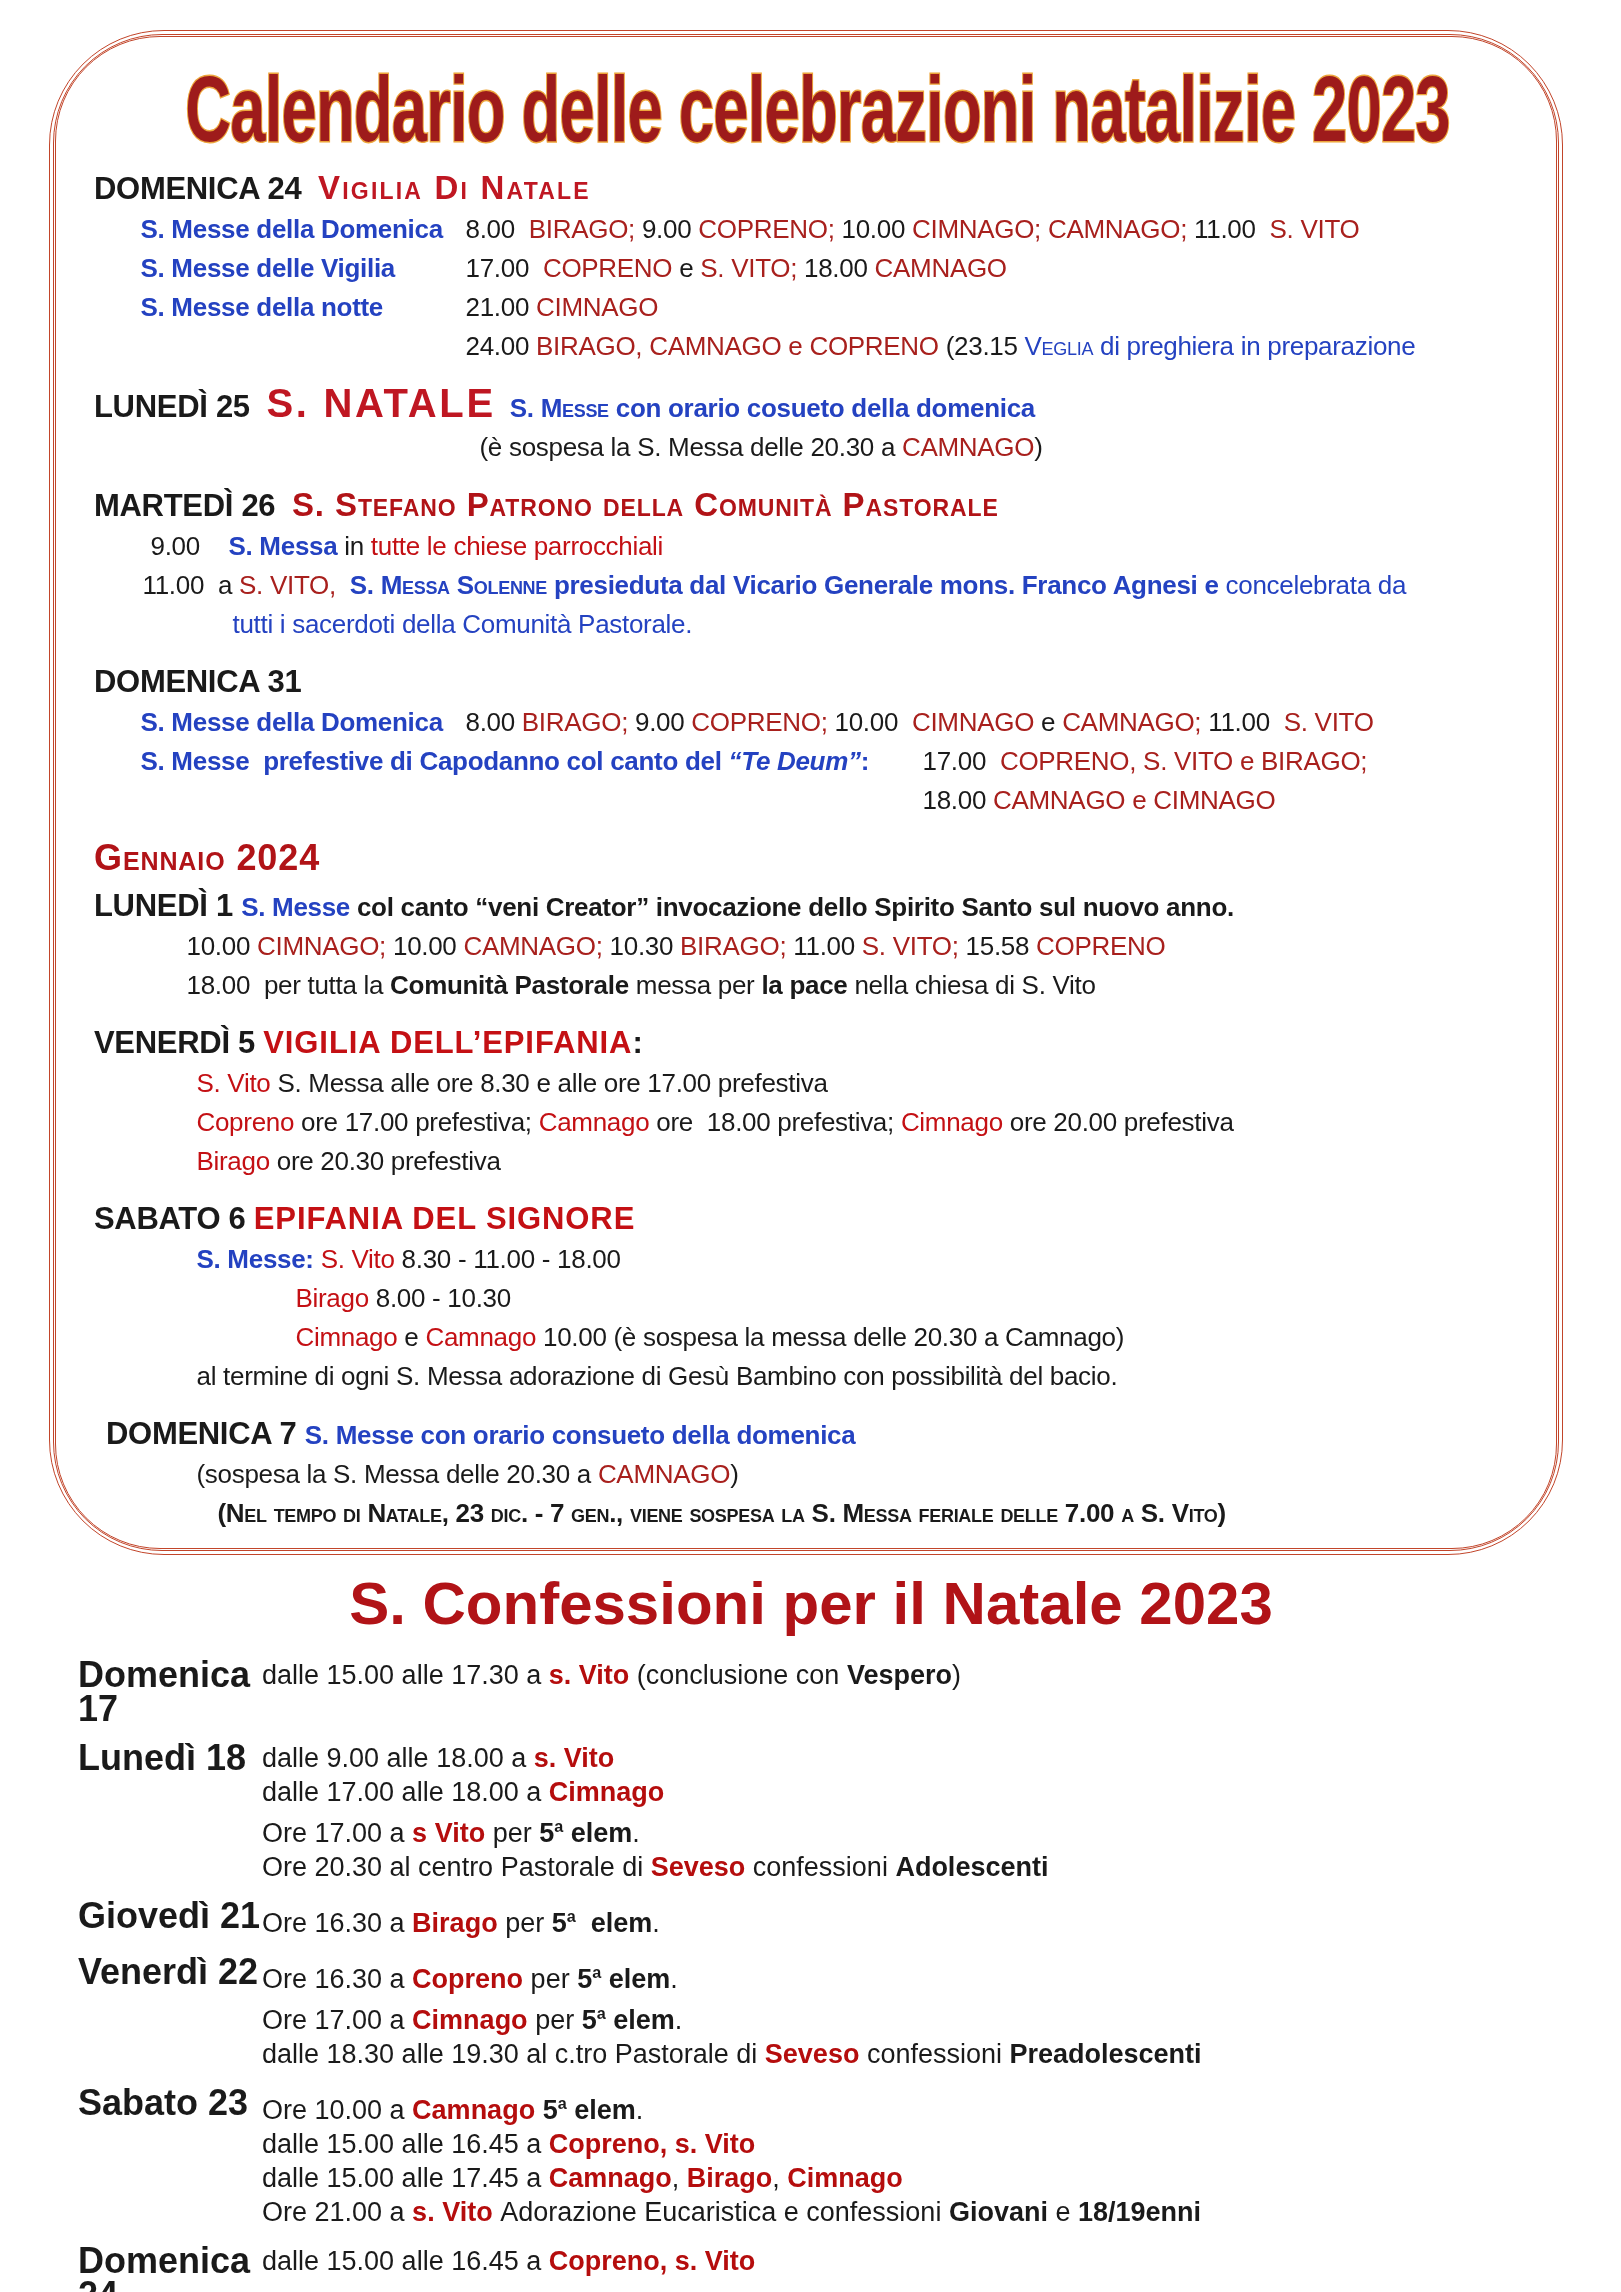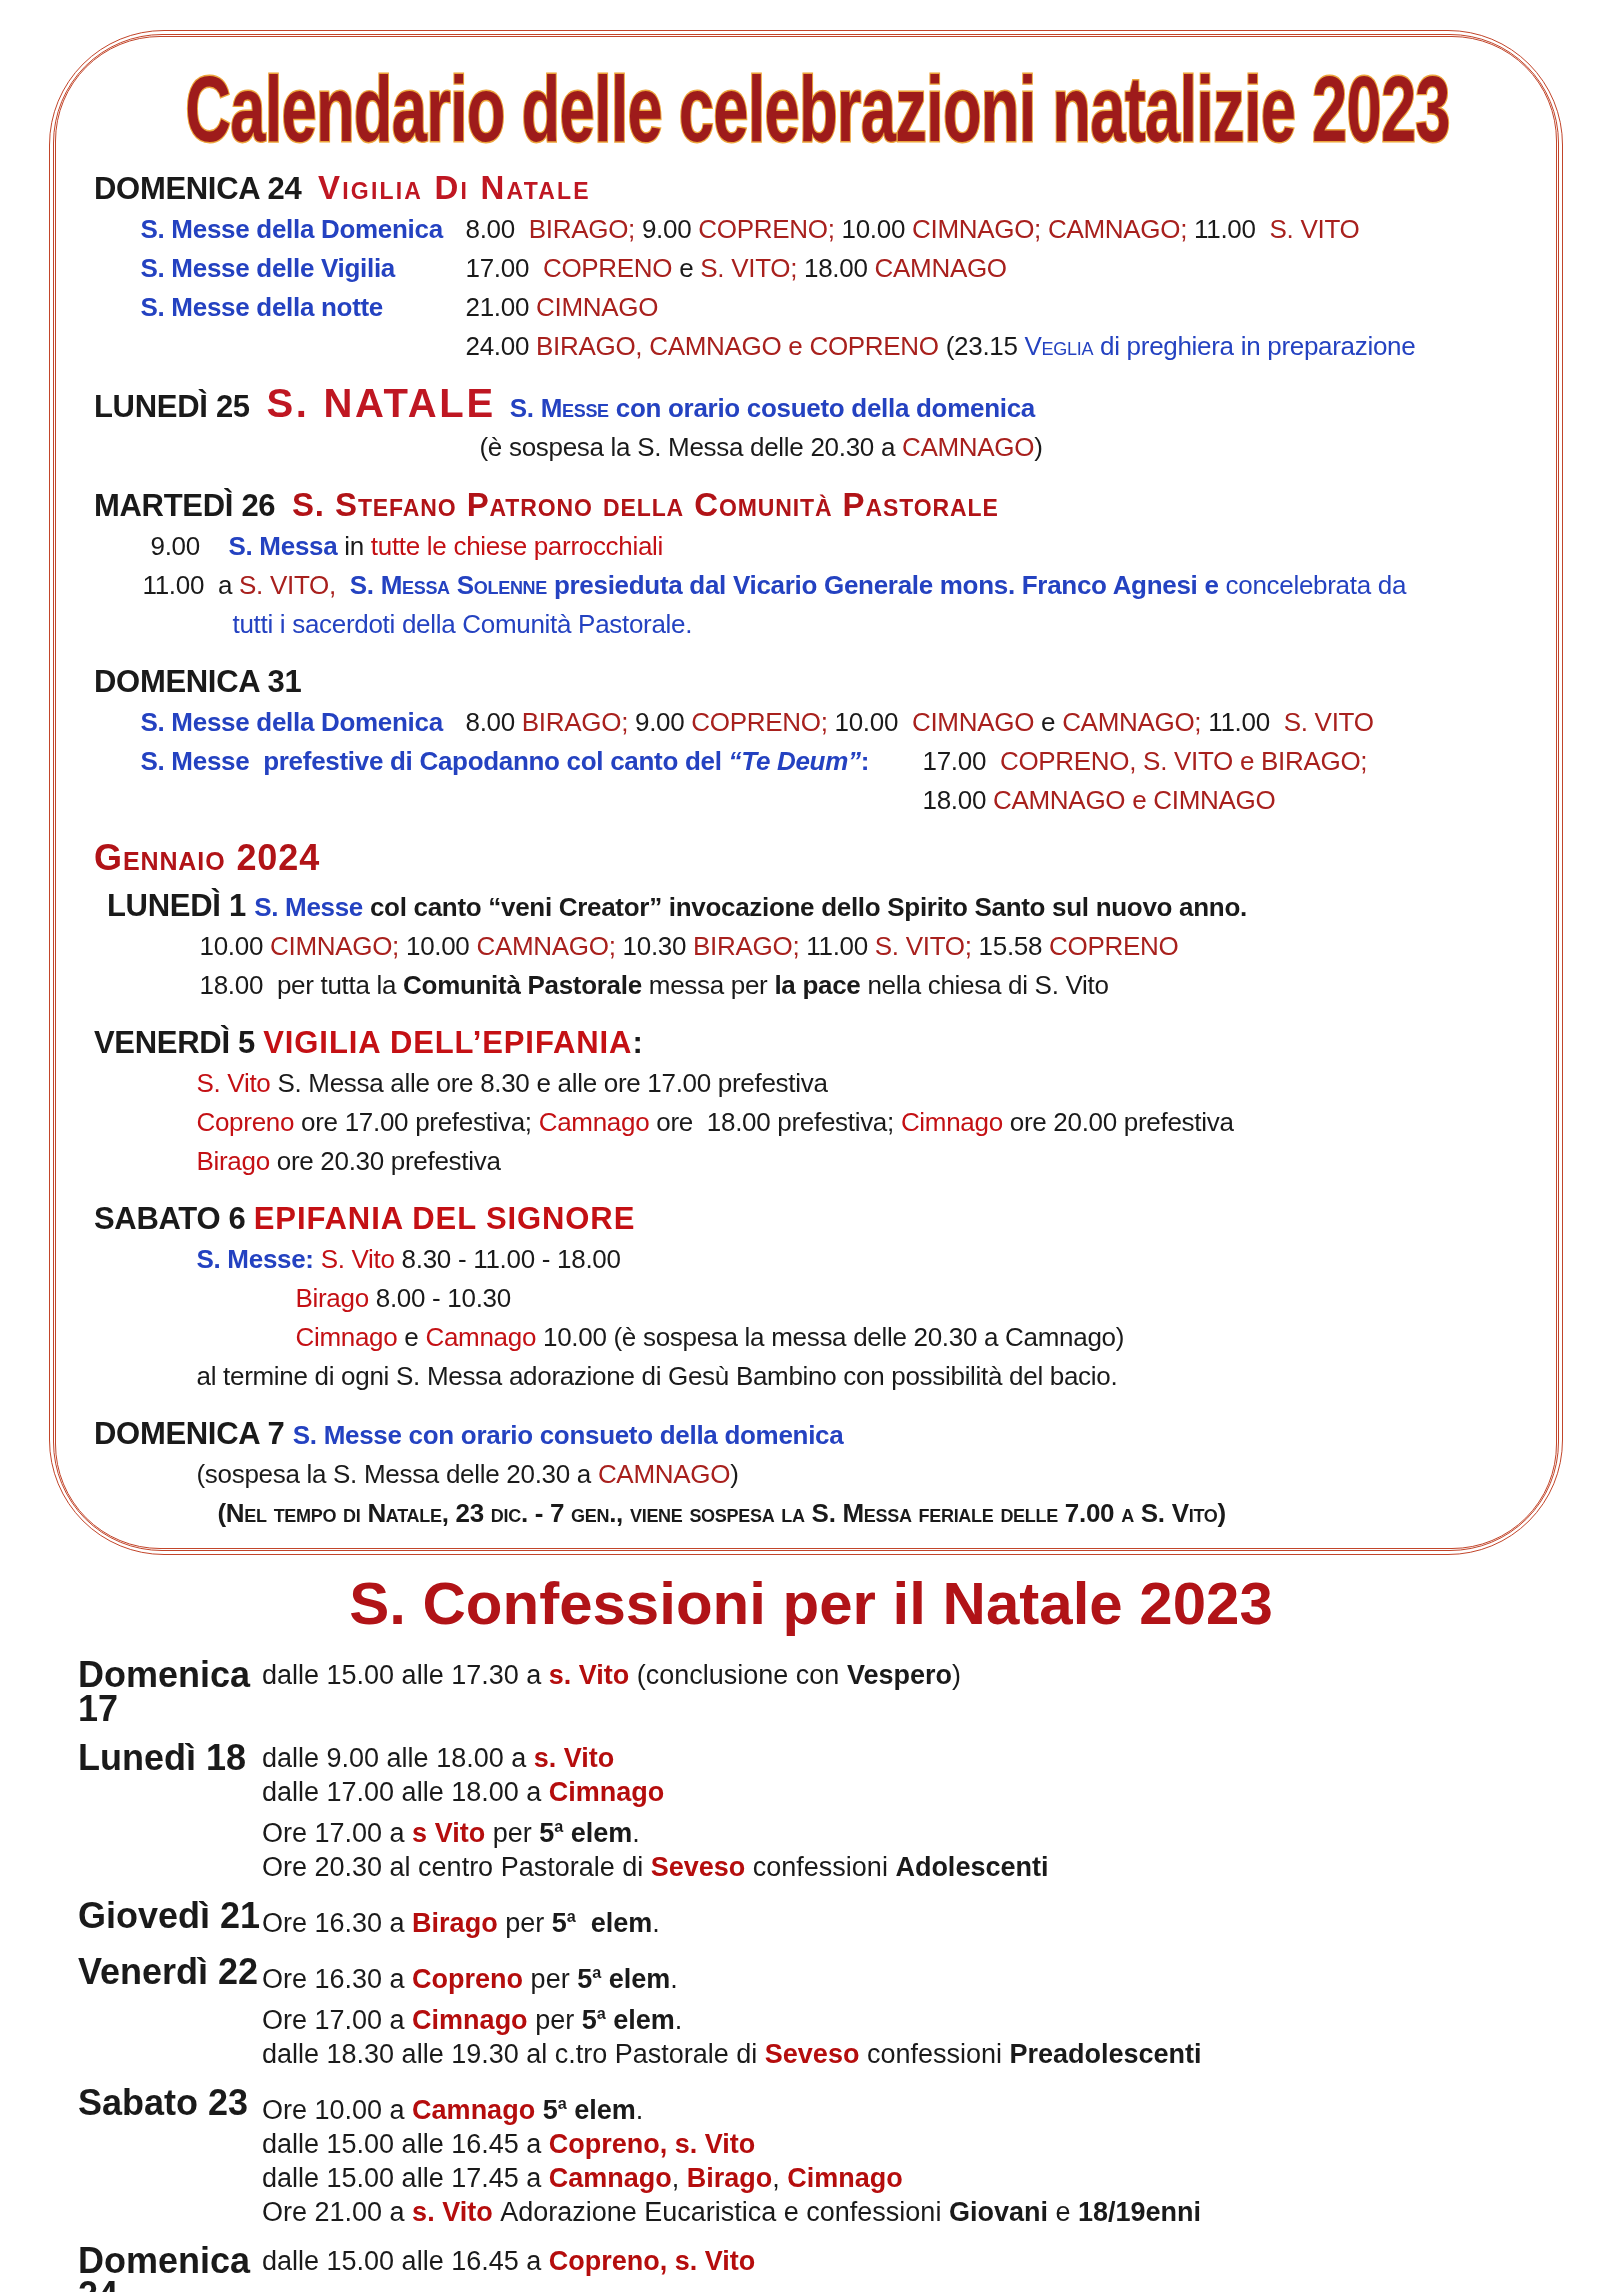--- a/index.html
+++ b/index.html
@@ -38,21 +38,21 @@
     paint-order:stroke fill;
     white-space:nowrap;
     transform:scale(0.88,1.28);
     transform-origin:50% 50%;
     margin:25px 0 9px 0;
     letter-spacing:-0.9px;
   }
 
   
   .cal-section{margin-top:18px;}
-  .cal-section.tight{margin-top:5.4px;margin-left:13px;}
+  .cal-section.tight{margin-top:5.4px;}
   .cal-line{
     font-size:26px;
     line-height:39px;
     letter-spacing:-0.3px;
     white-space:pre;
     color:var(--black);
   }
   .w{display:inline-block;white-space:pre;}
 
   .s-k  {color:var(--black);}
@@ -145,21 +145,21 @@
               <div class="cal-line" style="padding-left: 107px;"><span class="s-r2">Birago </span><span class="s-k">ore 20.30 prefestiva</span></div>
             </div>
             <div class="cal-section">
               <div class="cal-line" style="padding-left: 4.5px;"><span class="s-day">SABATO 6 </span><span class="s-epif">EPIFANIA DEL SIGNORE</span></div>
               <div class="cal-line" style="padding-left: 107px;"><span class="s-b">S. Messe: </span><span class="s-r2">S. Vito </span><span class="s-k">8.30 - 11.00 - 18.00</span></div>
               <div class="cal-line" style="padding-left: 206px;"><span class="s-r2">Birago </span><span class="s-k">8.00 - 10.30</span></div>
               <div class="cal-line" style="padding-left: 206px;"><span class="s-r2">Cimnago </span><span class="s-k">e </span><span class="s-r2">Camnago </span><span class="s-k">10.00 (è sospesa la messa delle 20.30 a Camnago)</span></div>
               <div class="cal-line" style="padding-left: 107px;"><span class="s-k">al termine di ogni S. Messa adorazione di Gesù Bambino con possibilità del bacio.</span></div>
             </div>
             <div class="cal-section">
-              <div class="cal-line" style="padding-left: 4.5px;"><span class="s-day">DOMENICA 7 </span><span class="s-b">S. Messe con orario consueto della domenica</span></div>
+              <div class="cal-line" style="padding-left: 4.5px; margin-left: 12px;"><span class="s-day">DOMENICA 7 </span><span class="s-b">S. Messe con orario consueto della domenica</span></div>
               <div class="cal-line" style="padding-left: 107px;"><span class="s-k">(sospesa la S. Messa delle 20.30 a </span><span class="s-r">CAMNAGO</span><span class="s-k">)</span></div>
               <div class="cal-line" style="padding-left: 128px;"><span class="s-kb s-sc">(Nel tempo di Natale, 23 dic. - 7 gen., viene sospesa la S. Messa feriale delle 7.00 a S. Vito)</span></div>
             </div>
           </div>
 
       </div>
     </div>
   </div>
 
   <div class="conf-title">S. Confessioni per il Natale 2023</div>

